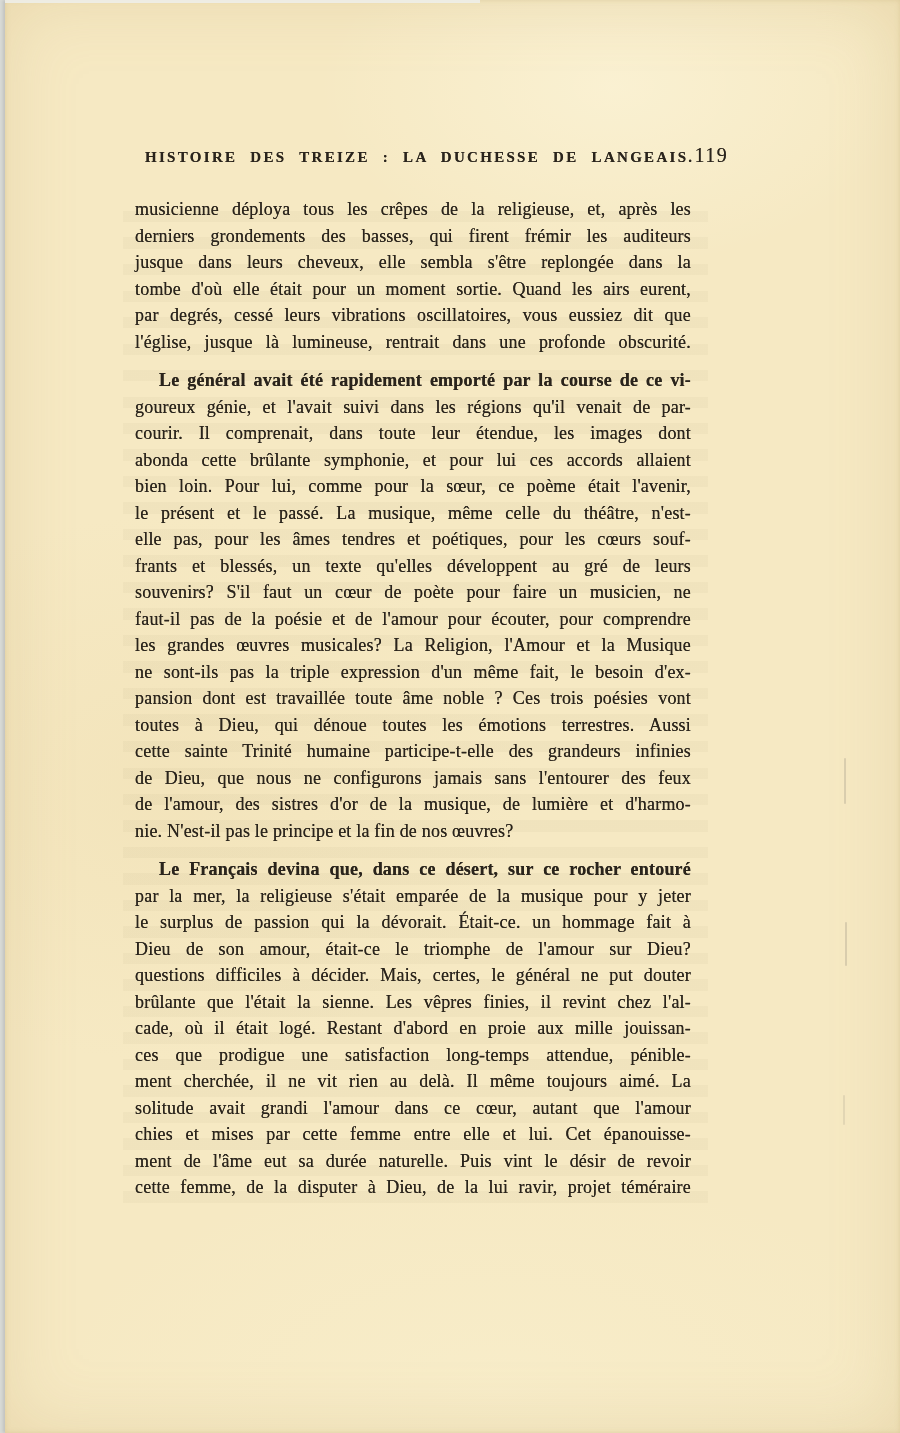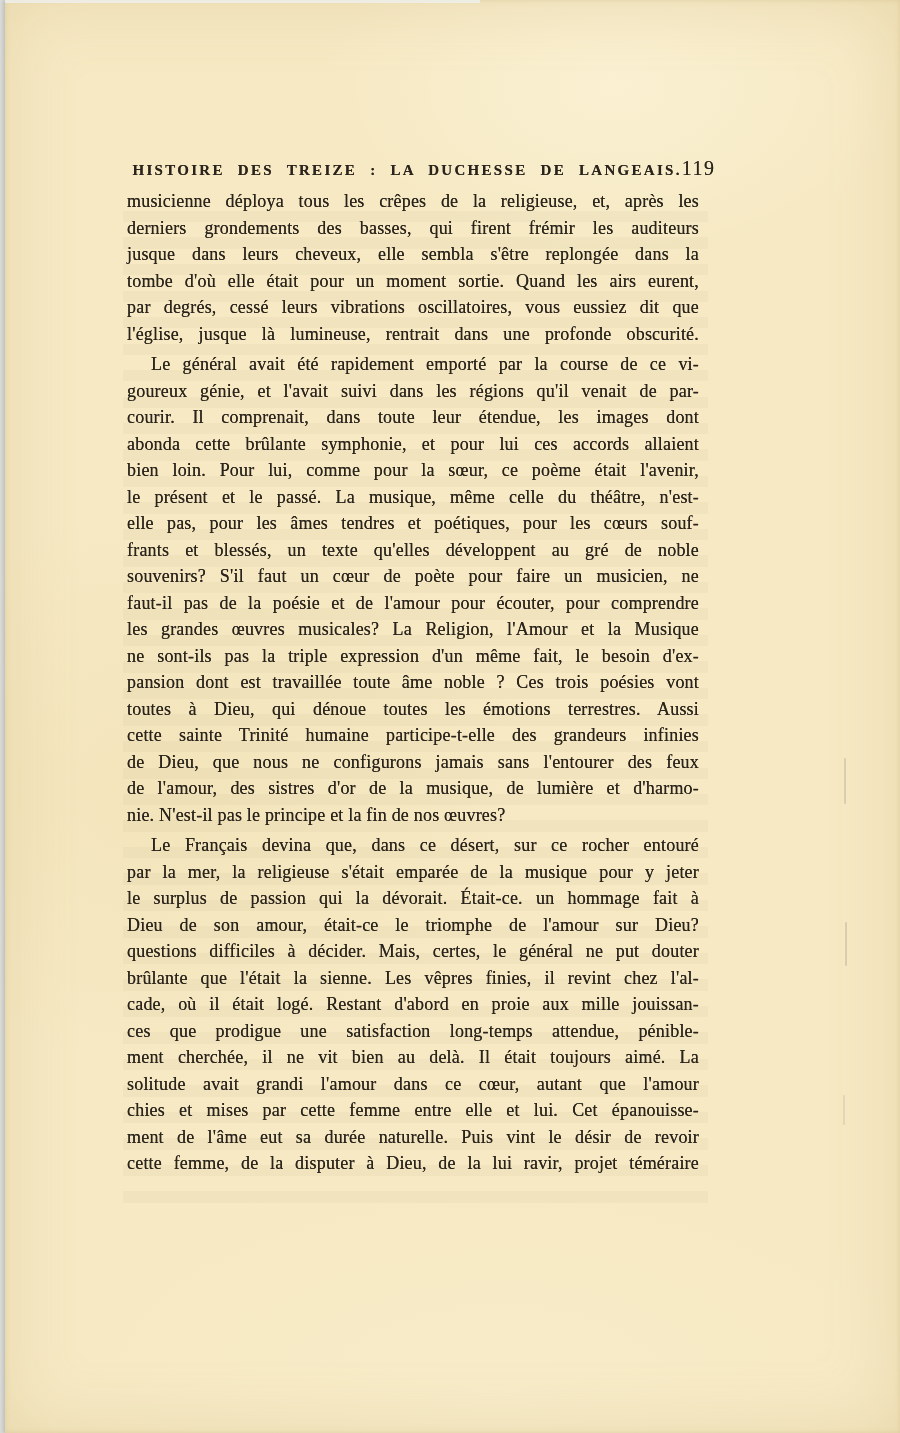--- a/index.html
+++ b/index.html
@@ -35,24 +35,24 @@
     left: 0;
     top: 0;
     width: 475px;
     height: 3px;
     background: #eef0ec;
     opacity: 0.85;
   }
   .running-head {
     position: absolute;
     left: 118px;
-    top: 157px;
+    top: 144px;
     width: 580px;
     display: flex;
-    justify-content: center;
+    justify-content: space-between;
     align-items: baseline;
     color: var(--ink, #2a241c);
   }
   .running-title {
     padding-left: 22px;
     font-size: 15px;
     font-weight: bold;
     letter-spacing: 2.3px;
     word-spacing: 7px;
     white-space: nowrap;
@@ -67,33 +67,34 @@
     position: absolute;
     left: 118px;
     top: 184px;
     width: 580px;
     color: var(--ink, #2a241c);
     font-size: 18px;
     letter-spacing: 0.2px;
     z-index: 2;
   }
   .para {
-    margin: 4px;
+    margin: 12px;
   }
   .line {
     height: 26.5px;
     line-height: 26.5px;
     text-align: justify;
     text-align-last: justify;
     white-space: normal;
     overflow: visible;
     text-shadow: 0 0 0.35px rgba(42, 36, 28, 0.85);
   }
   .line.indent {
     text-indent: 24px;
+    font-weight: bold;
   }
   .line.short {
     text-align-last: left;
   }
   .bleed {
     position: absolute;
     left: 118px;
     top: 196px;
     width: 585px;
     height: 1020px;
@@ -141,41 +142,41 @@
         <div class="line">l'église, jusque là lumineuse, rentrait dans une profonde obscurité.</div>
       </div>
       <div class="para">
         <div class="line indent">Le général avait été rapidement emporté par la course de ce vi-</div>
         <div class="line">goureux génie, et l'avait suivi dans les régions qu'il venait de par-</div>
         <div class="line">courir. Il comprenait, dans toute leur étendue, les images dont</div>
         <div class="line">abonda cette brûlante symphonie, et pour lui ces accords allaient</div>
         <div class="line">bien loin. Pour lui, comme pour la sœur, ce poème était l'avenir,</div>
         <div class="line">le présent et le passé. La musique, même celle du théâtre, n'est-</div>
         <div class="line">elle pas, pour les âmes tendres et poétiques, pour les cœurs souf-</div>
-        <div class="line">frants et blessés, un texte qu'elles développent au gré de noble</div>
+        <div class="line">frants et blessés, un texte qu'elles développent au gré de leurs</div>
         <div class="line">souvenirs? S'il faut un cœur de poète pour faire un musicien, ne</div>
         <div class="line">faut-il pas de la poésie et de l'amour pour écouter, pour comprendre</div>
         <div class="line">les grandes œuvres musicales? La Religion, l'Amour et la Musique</div>
         <div class="line">ne sont-ils pas la triple expression d'un même fait, le besoin d'ex-</div>
         <div class="line">pansion dont est travaillée toute âme noble ? Ces trois poésies vont</div>
         <div class="line">toutes à Dieu, qui dénoue toutes les émotions terrestres. Aussi</div>
         <div class="line">cette sainte Trinité humaine participe-t-elle des grandeurs infinies</div>
         <div class="line">de Dieu, que nous ne configurons jamais sans l'entourer des feux</div>
         <div class="line">de l'amour, des sistres d'or de la musique, de lumière et d'harmo-</div>
         <div class="line short">nie. N'est-il pas le principe et la fin de nos œuvres?</div>
       </div>
       <div class="para">
         <div class="line indent">Le Français devina que, dans ce désert, sur ce rocher entouré</div>
         <div class="line">par la mer, la religieuse s'était emparée de la musique pour y jeter</div>
         <div class="line">le surplus de passion qui la dévorait. Était-ce. un hommage fait à</div>
         <div class="line">Dieu de son amour, était-ce le triomphe de l'amour sur Dieu?</div>
         <div class="line">questions difficiles à décider. Mais, certes, le général ne put douter</div>
         <div class="line">brûlante que l'était la sienne. Les vêpres finies, il revint chez l'al-</div>
         <div class="line">cade, où il était logé. Restant d'abord en proie aux mille jouissan-</div>
         <div class="line">ces que prodigue une satisfaction long-temps attendue, pénible-</div>
-        <div class="line">ment cherchée, il ne vit bien au delà. Il était toujours aimé. La</div>
+        <div class="line">ment cherchée, il ne vit rien au delà. Il même toujours aimé. La</div>
         <div class="line">solitude avait grandi l'amour dans ce cœur, autant que l'amour</div>
         <div class="line">chies et mises par cette femme entre elle et lui. Cet épanouisse-</div>
         <div class="line">ment de l'âme eut sa durée naturelle. Puis vint le désir de revoir</div>
         <div class="line">cette femme, de la disputer à Dieu, de la lui ravir, projet téméraire</div>
       </div>
     </main>
 </div>
 
 </body></html>

